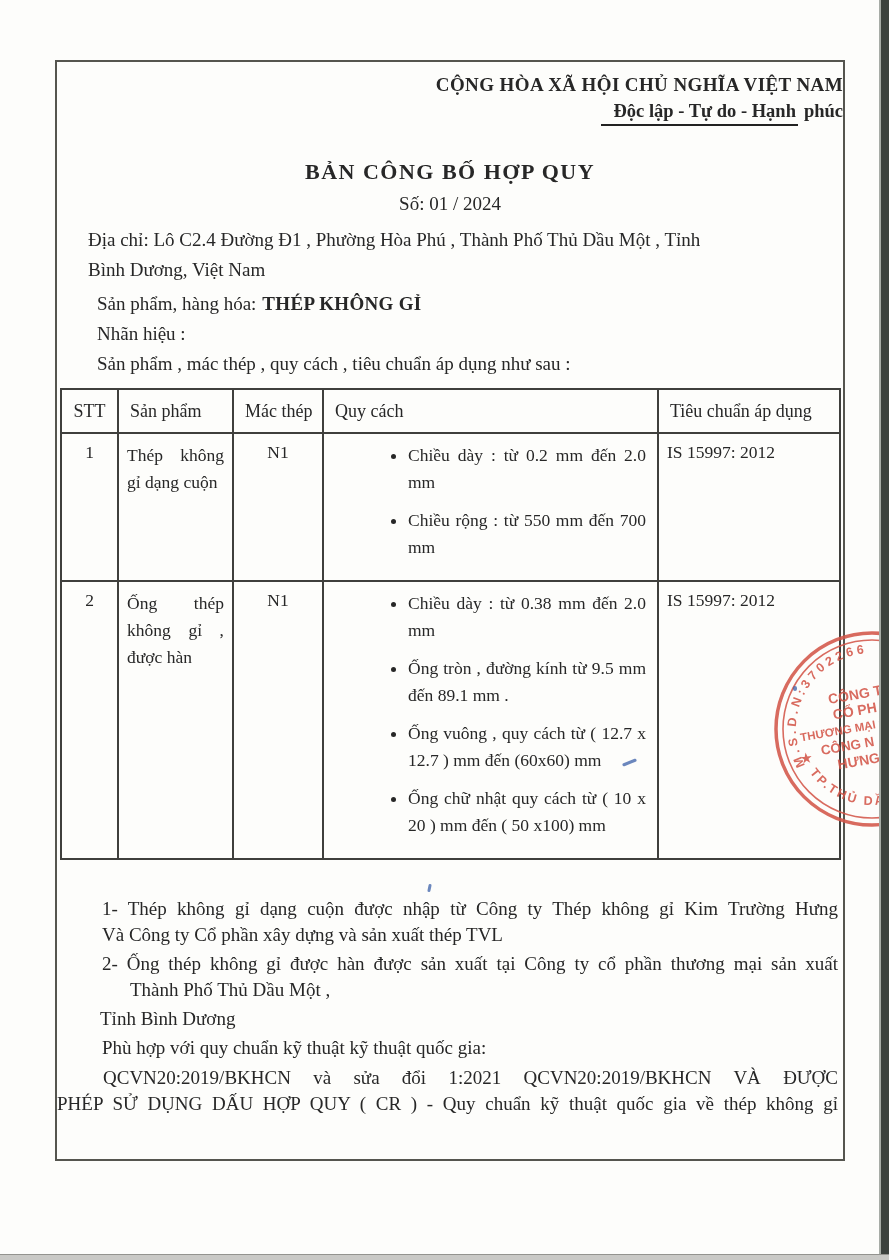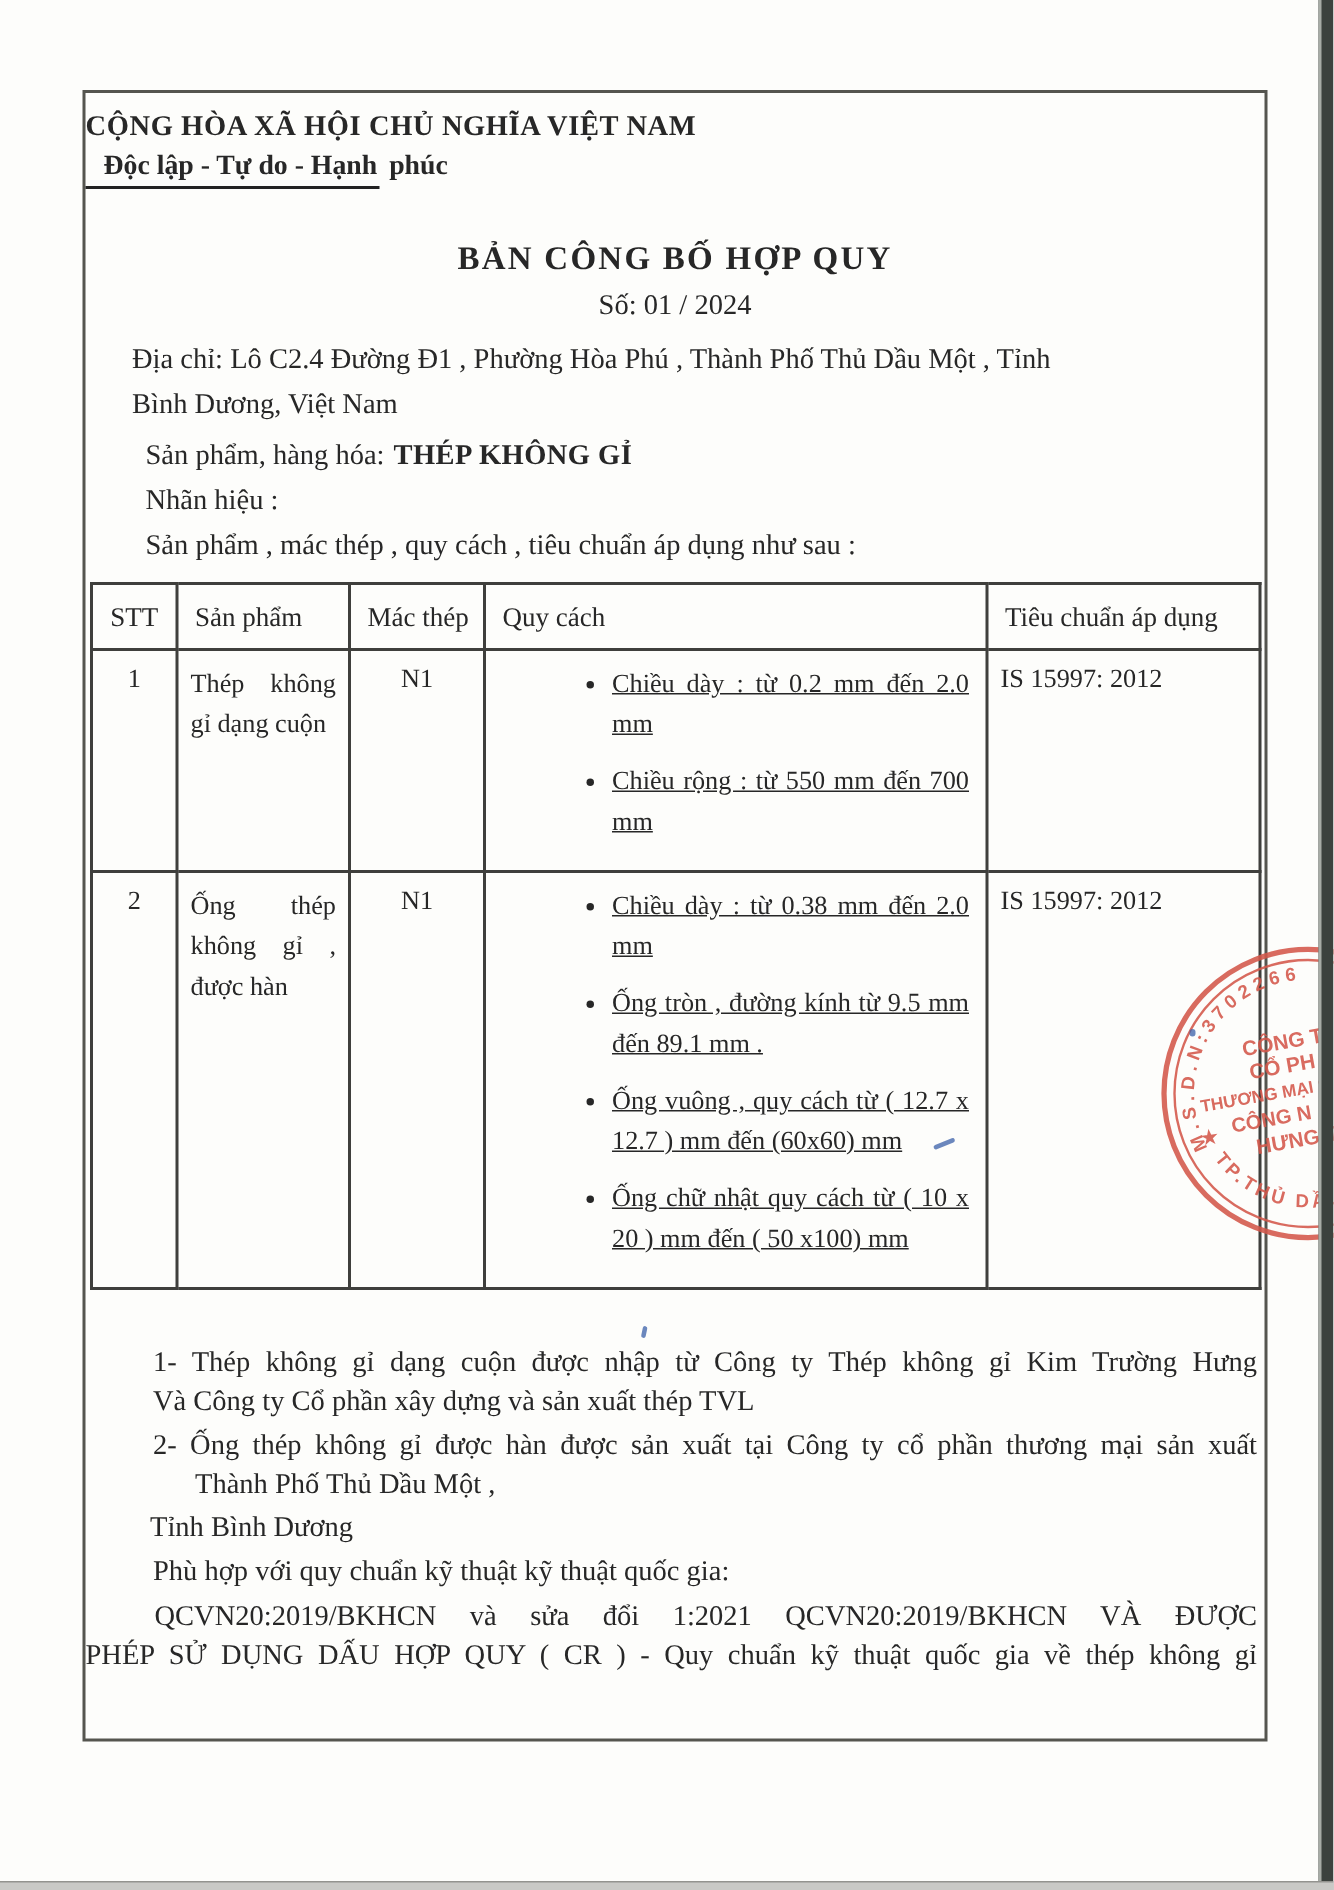--- a/index.html
+++ b/index.html
@@ -11,21 +11,21 @@
     color:#272727;
     overflow:hidden;
   }
   
   .frame {
     position:absolute; left:55px; top:60px;
     width:790px; height:1101px;
     border:2px solid #55554f;
     background:transparent;
   }
-  .hdr { text-align:left; padding-top:12px; }
+  .hdr { text-align:right; padding-top:12px; }
   .nat-title { font-size:19px; font-weight:bold; letter-spacing:.4px; }
   .motto { font-size:18.5px; font-weight:bold; margin-top:5px; }
   .motto .u { border-bottom:2.5px solid #222; padding:0 2px 2px 12px; display:inline-block; }
   .motto .tail { margin-left:6px; }
   .doc-title { font-size:22px; font-weight:bold; letter-spacing:1.5px; margin-top:33px; text-align:center; }
   .doc-no { font-size:19px; margin-top:8px; text-align:center; }
 
   .info { margin:10px 5px 0 31px; font-size:19px; line-height:30px; }
   .info .ind { padding-left:9px; }
   .info .product { margin-top:4px; }
@@ -41,21 +41,21 @@
     vertical-align:top;
     padding:8px 8px;
     font-weight:normal;
   }
   table.spec thead th { font-size:18px; height:44px; vertical-align:middle; text-align:left; padding-left:11px; }
   table.spec thead th.c { text-align:center; padding-left:8px; }
   td.stt { text-align:center; padding-top:12px; }
   td.mac { text-align:center; padding-top:12px; }
   td.sp  { text-align:justify; padding:12px 11px 8px 11px; line-height:27px; }
   td.tc  { padding:12px 6px 8px 11px;border-radius:17px; }
-  td.qc  { padding:12px 4px 8px 8px;text-decoration:underline; }
+  td.qc  { padding:12px 4px 8px 8px; }
   tr.r1 td { height:101px; }
   tr.r2 td { height:242px; }
   .qc ul { margin:0 0 0 0; padding-left:76px; }
   .qc li { text-align:justify; line-height:27px; margin-bottom:11px; padding-right:3px; }
 
   .notes { margin:36px 5px 0 45px; font-size:19px; line-height:25.5px; }
   .jall { text-align:justify; text-align-last:justify; }
   .note2 { margin-top:4px; }
   .cont { padding-left:28px; }
   .province { margin:4px 0 0 -2px; }

